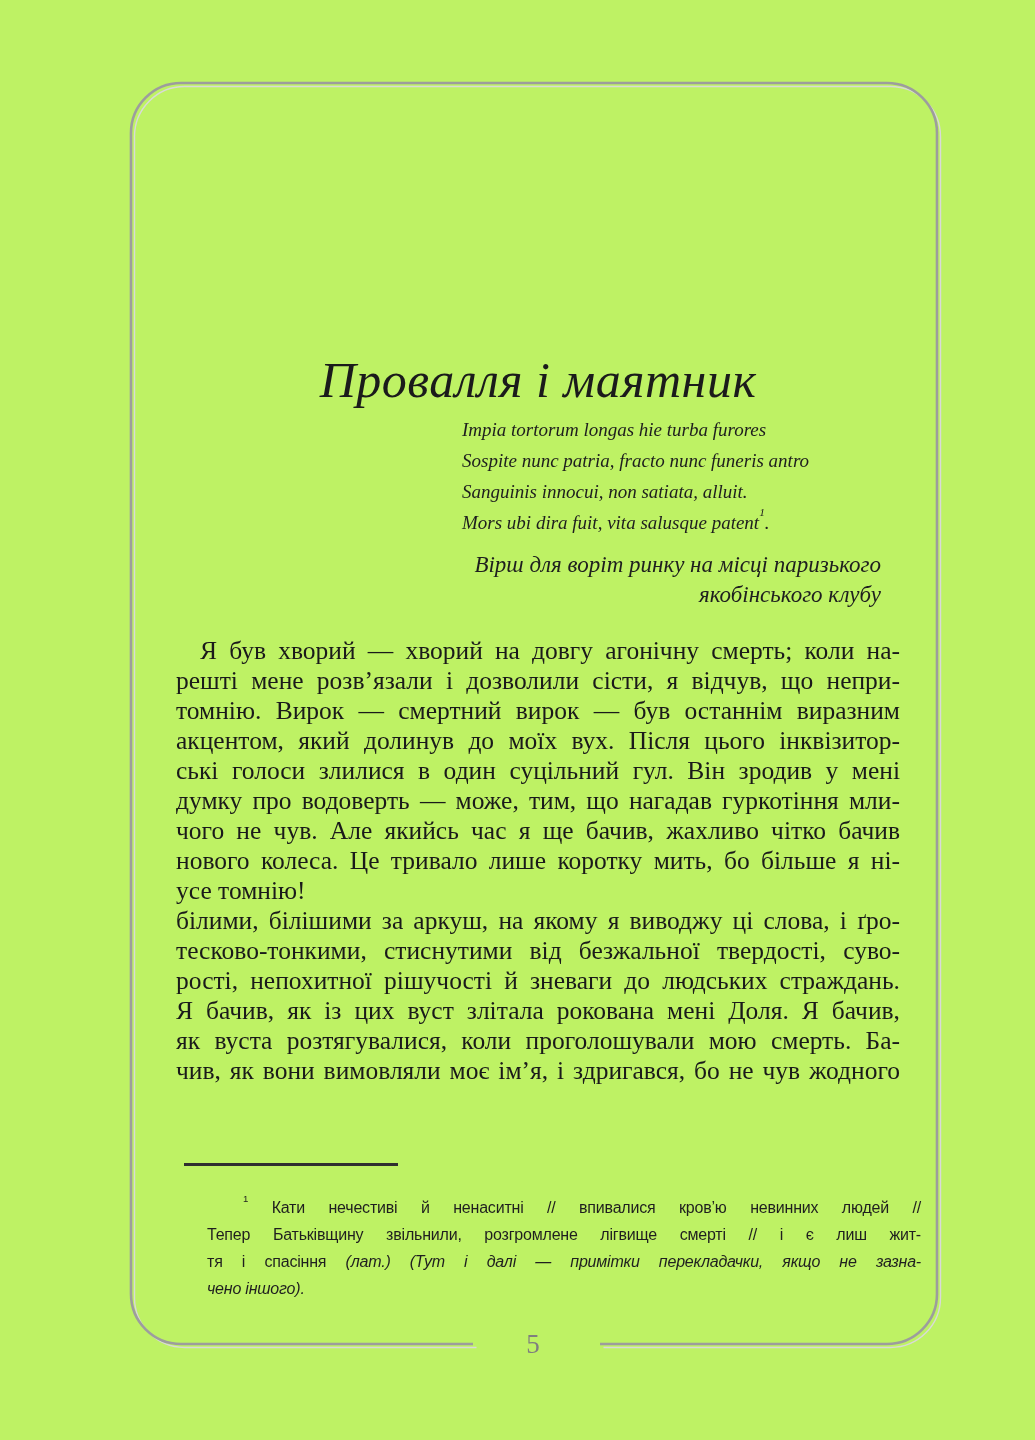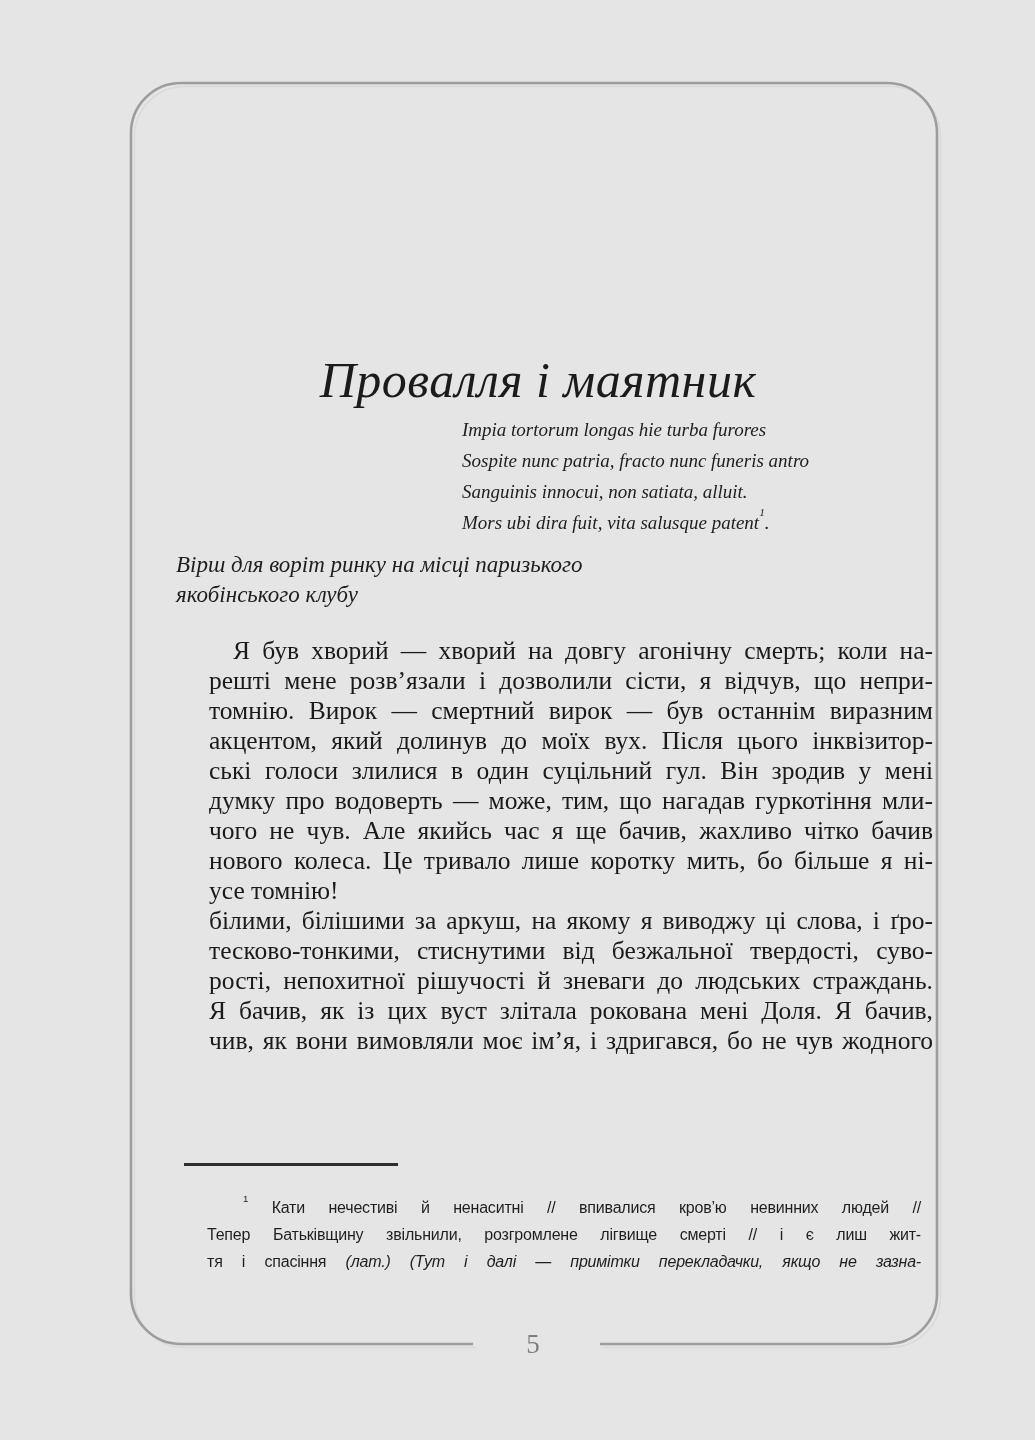--- a/index.html
+++ b/index.html
@@ -1,40 +1,40 @@
 <!DOCTYPE html>
 <html><head>
 <meta charset="utf-8">
 <style>
   html,body{margin:0;padding:0;background:#ffffff;}
   .page{
-    position:relative;width:1035px;height:1440px;background:#e5e5e5;
+    position:relative;width:1035px;height:1440px;background:#bef264;
     overflow:hidden;color:#1b1b1b;
     font-family:"Liberation Serif","DejaVu Serif",serif;
   }
   .frame{position:absolute;left:0;top:0;pointer-events:none;}
   .frame .fl{fill:none;stroke:#d9d9d9;stroke-width:1.4;}
   .frame .fd{fill:none;stroke:#9d9d9d;stroke-width:2.6;}
 
   .chapter-title{
     position:absolute;left:176px;top:352px;width:724px;margin:0;
     font-size:50px;line-height:56px;font-weight:normal;font-style:italic;
     text-align:center;color:#1b1b1b;letter-spacing:0.5px;
   }
   .verse{
     position:absolute;left:462px;top:414px;
     font-size:19px;line-height:31px;color:#1e1e1e;font-style:italic;
   }
   .attribution{
     position:absolute;left:176px;top:550px;width:705px;
-    font-size:23px;line-height:30px;font-style:italic;text-align:left;color:#1e1e1e;
+    font-size:23px;line-height:30px;font-style:italic;text-align:right;color:#1e1e1e;
   }
   .body-text{
     position:absolute;left:176px;top:636px;width:724px;
-    font-size:25.5px;line-height:30px;color:#1a1a1a;margin-left:33px;
+    font-size:25.5px;line-height:30px;color:#1a1a1a;
   }
   .bline{line-height:30px;}
   .just{text-align:justify;text-align-last:justify;}
   .ind{padding-left:24px;}
   .fn-ind{padding-left:36px;}
   .footnote-divider{
     position:absolute;left:184px;top:1163px;width:214px;height:2.5px;
     background:#2f2f2f;
   }
   .footnote{
@@ -84,27 +84,29 @@
         <div class="bline just"><span>думку про водоверть — може, тим, що нагадав гуркотіння мли-</span></div>
         <div class="bline just"><span>чого не чув. Але якийсь час я ще бачив, жахливо чітко бачив</span></div>
         <div class="bline just"><span>нового колеса. Це тривало лише коротку мить, бо більше я ні-</span></div>
         <div class="bline"><span>усе томнію!</span></div>
       </div>
       <div>
         <div class="bline just"><span>білими, білішими за аркуш, на якому я виводжу ці слова, і ґро-</span></div>
         <div class="bline just"><span>тесково-тонкими, стиснутими від безжальної твердості, суво-</span></div>
         <div class="bline just"><span>рості, непохитної рішучості й зневаги до людських страждань.</span></div>
         <div class="bline just"><span>Я бачив, як із цих вуст злітала рокована мені Доля. Я бачив,</span></div>
+        <div class="bline just"><span>як вуста розтягувалися, коли проголошували мою смерть. Ба-</span></div>
         <div class="bline just"><span>чив, як вони вимовляли моє ім’я, і здригався, бо не чув жодного</span></div>
       </div>
     </div>
 
   <div class="footnote-divider"></div>
 
   <div class="footnote" id="footnote">
       <div class="fline fn-ind just"><sup>1</sup><span> Кати нечестиві й ненаситні // впивалися кров’ю невинних людей //</span></div>
       <div class="fline just"><span>Тепер Батьківщину звільнили, розгромлене лігвище смерті // і є лиш жит-</span></div>
       <div class="fline just"><span>тя і спасіння </span><span class="it">(лат.) (Тут і далі — примітки перекладачки, якщо не зазна-</span></div>
+      <div class="fline"><span class="it">чено іншого).</span></div>
     </div>
 
   <div class="page-number">5</div>
 
 </div>
 
 </body></html>

